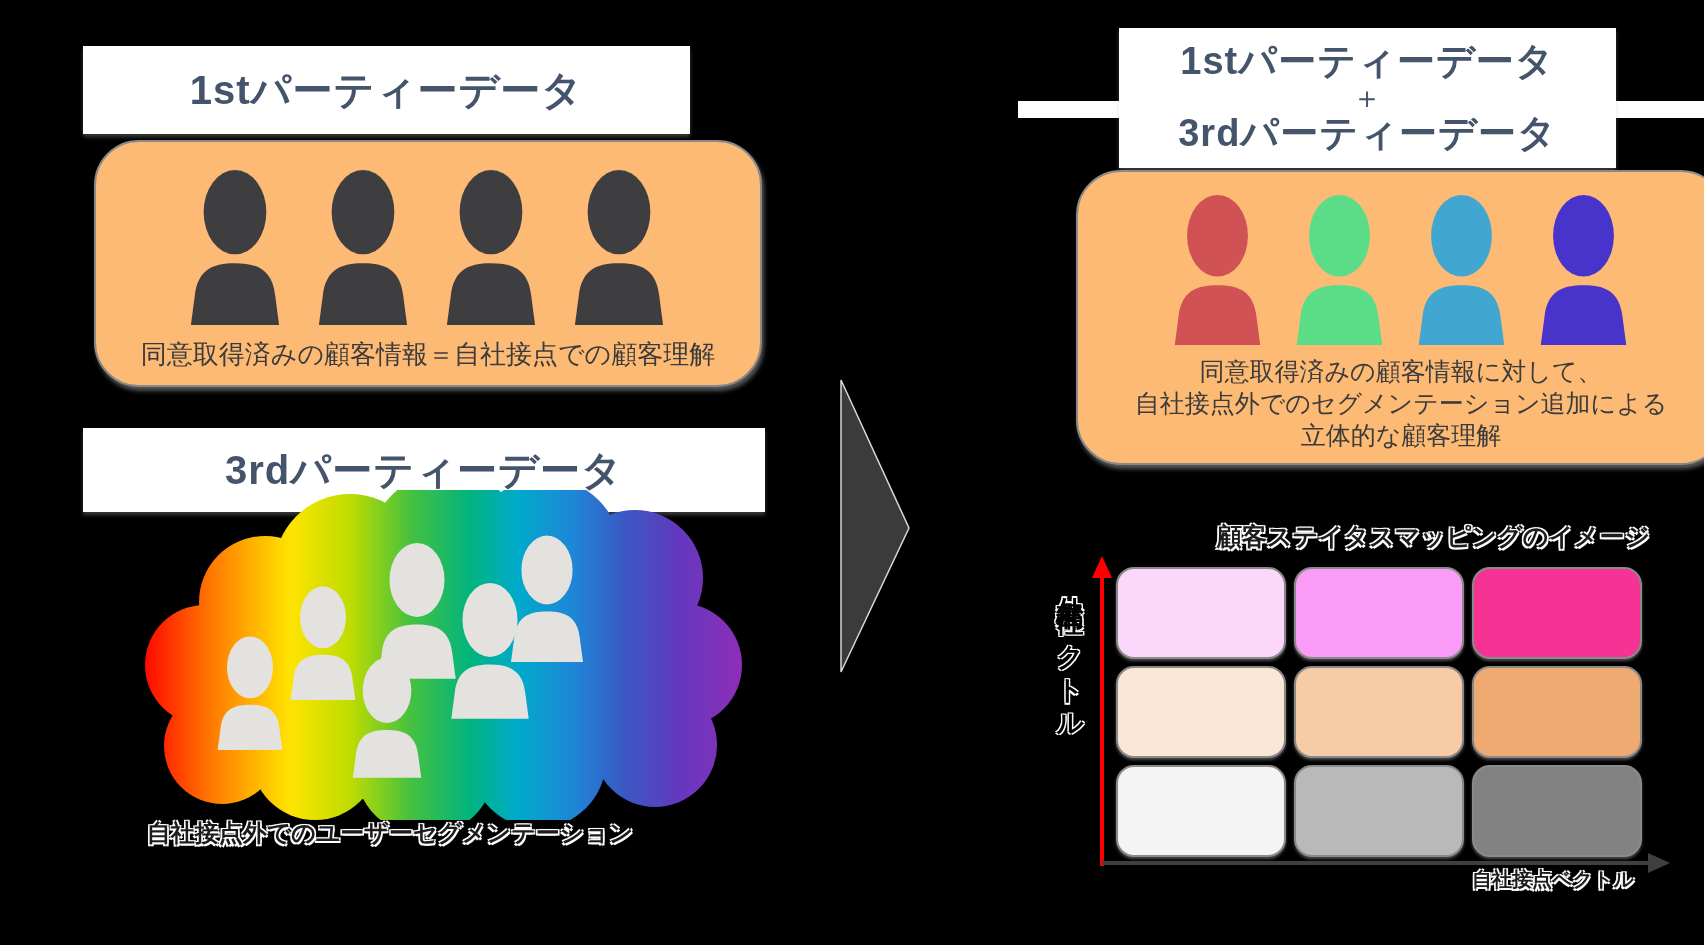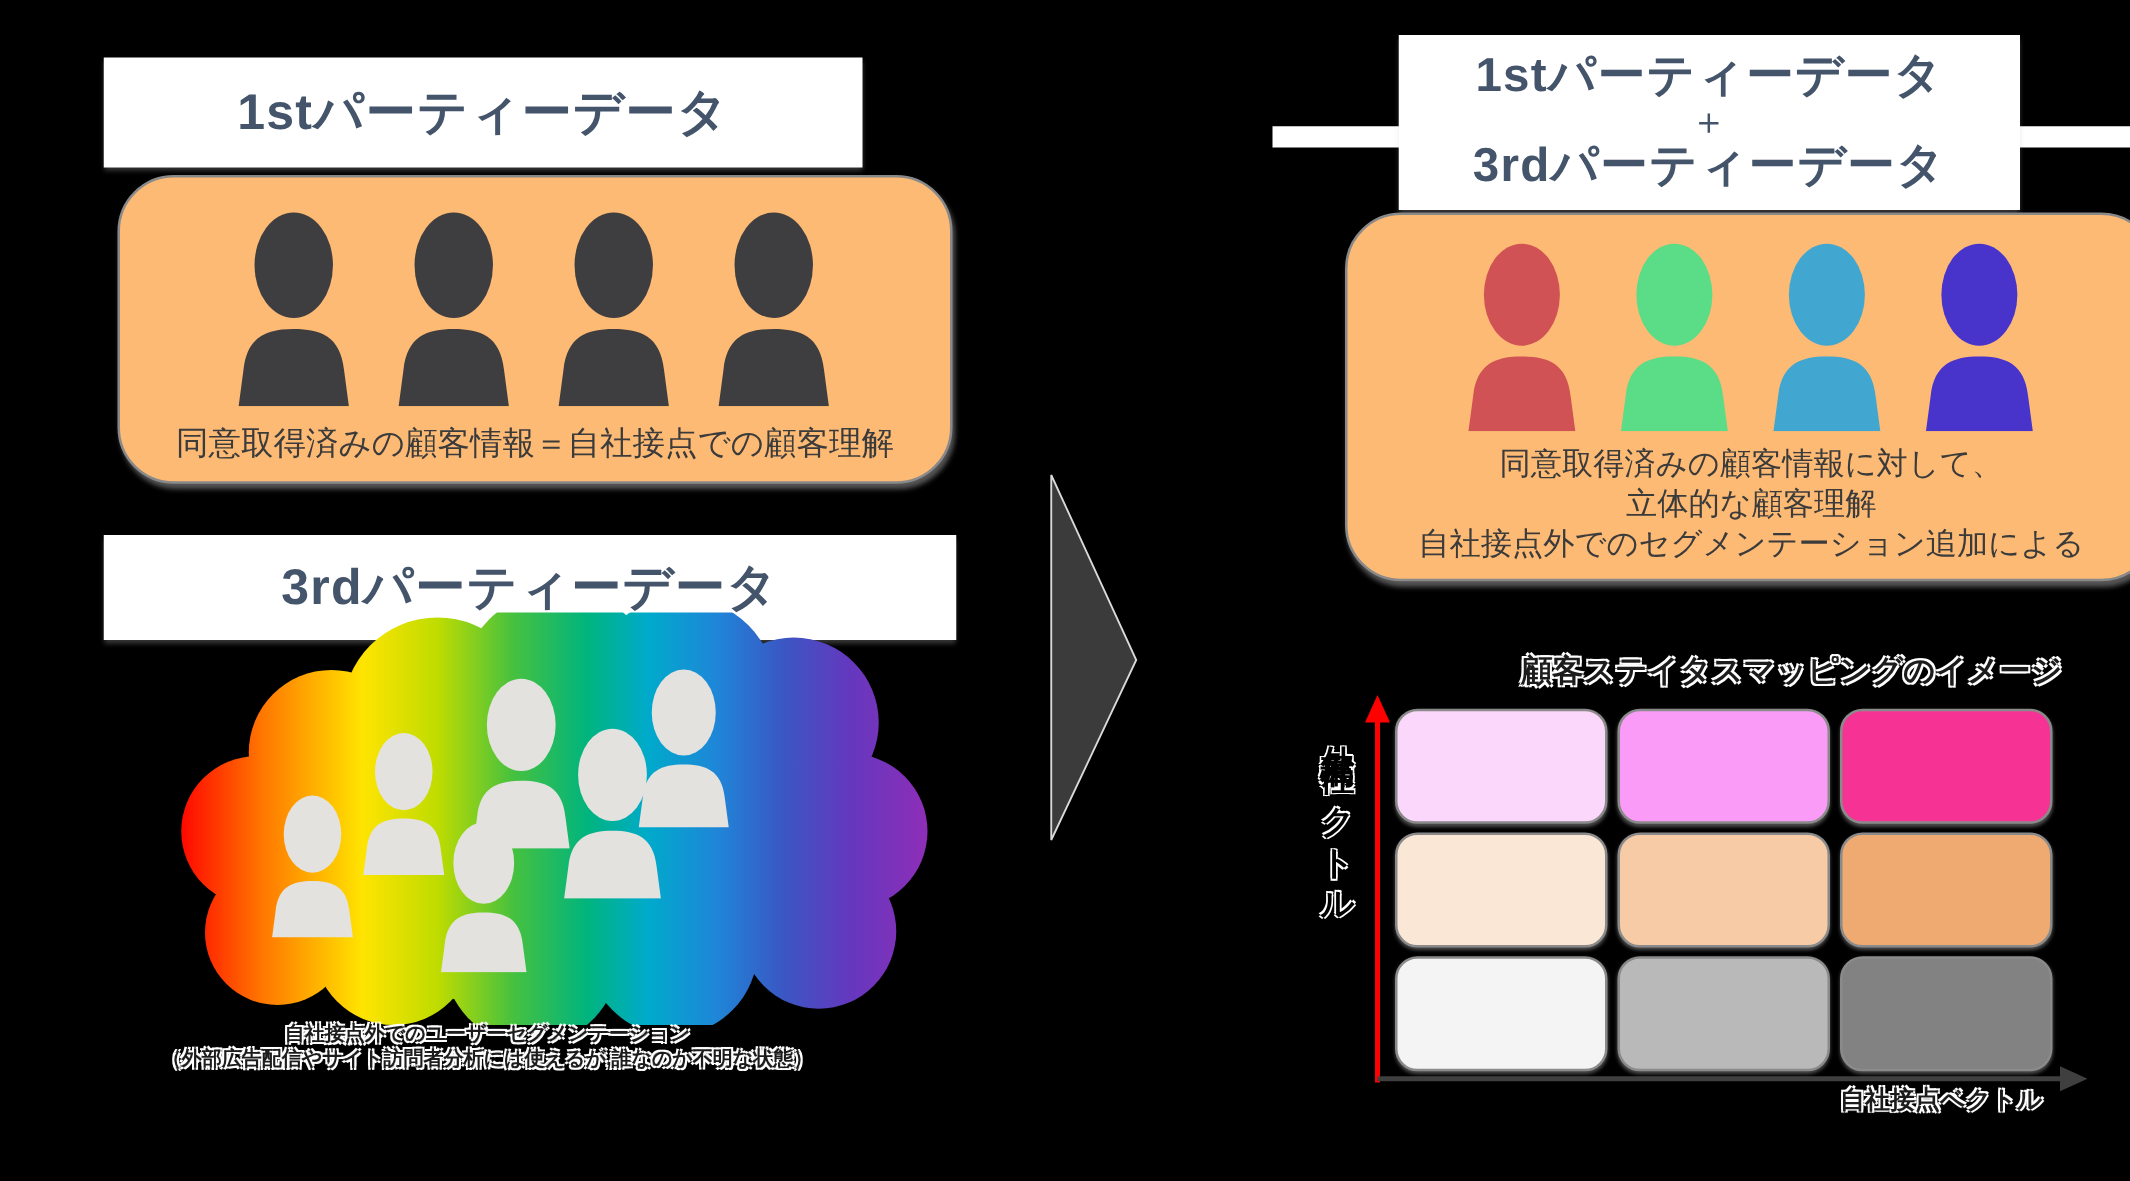--- a/index.html
+++ b/index.html
@@ -26,21 +26,21 @@
     color:#3B3B3B;font-size:26px;line-height:1.28;text-align:center;white-space:nowrap;
   }
   .outline-dark{
     color:#1C1C1C;font-weight:bold;
     text-shadow:-1.5px -1.5px 0 #FFF,1.5px -1.5px 0 #FFF,-1.5px 1.5px 0 #FFF,1.5px 1.5px 0 #FFF,0 0 2px #FFF;
   }
   .outline-red{
     font-weight:bold;
     text-shadow:-1.2px -1.2px 0 #FFF,1.2px -1.2px 0 #FFF,-1.2px 1.2px 0 #FFF,1.2px 1.2px 0 #FFF;
   }
-  .bottom-note{font-size:16px;line-height:1.22;text-align:center;white-space:nowrap;}
+  .bottom-note{font-size:24px;line-height:1.22;text-align:center;white-space:nowrap;}
   .matrix-grid{
     display:grid;grid-template-columns:170px 170px 170px;grid-template-rows:92px 92px 92px;
     column-gap:8px;row-gap:7px;
   }
   .matrix-cell{
     border:2px solid #8A8A8A;border-radius:18px;
     box-shadow:0 2px 3px rgba(140,140,140,.55);
   }
   .vtext{writing-mode:vertical-rl;text-orientation:upright;letter-spacing:4px;}
 </style>
@@ -113,21 +113,20 @@
       <use href="#person-shape" x="207" y="95" width="72" height="115" fill="#E4E2DF"></use>
       <use href="#person-shape" x="294" y="51" width="86" height="138" fill="#E4E2DF"></use>
       <use href="#person-shape" x="269" y="166" width="76" height="122" fill="#E4E2DF"></use>
       <use href="#person-shape" x="367" y="91" width="86" height="138" fill="#E4E2DF"></use>
       <use href="#person-shape" x="427" y="44" width="80" height="128" fill="#E4E2DF"></use>
     </g>
   </svg>
 
   <div class="abs bottom-note outline-dark" style="left:0;top:818px;width:780px;">
     <div>自社接点外でのユーザーセグメンテーション</div>
-    <div>（外部広告配信やサイト訪問者分析には使えるが,誰なのか不明な状態）</div>
   </div>
 
   <svg class="abs" style="left:835px;top:370px;" width="82" height="312" viewBox="0 0 82 312">
     <polygon points="6,10 74,158 6,302" fill="#3B3B3B" stroke="#D9D9D9" stroke-width="1.5"></polygon>
   </svg>
 
   <div class="abs" style="left:1018px;top:101px;width:686px;height:17px;background:#FFFFFF;"></div>
 
   <div class="abs title-box" style="left:1119px;top:28px;width:497px;height:140px;">
     <div class="big-title" style="font-size:38px;">1stパーティーデータ</div>
@@ -137,22 +136,22 @@
 
   <div class="abs gray-card" style="left:1076px;top:170px;width:650px;height:295px;padding-bottom:12px;box-sizing:border-box;">
     <svg width="470" height="158" viewBox="0 0 470 158" class="person-row">
       <use href="#person-shape" x="4" y="4" width="95" height="152" fill="#D05254"></use>
       <use href="#person-shape" x="126" y="4" width="95" height="152" fill="#5BDC86"></use>
       <use href="#person-shape" x="248" y="4" width="95" height="152" fill="#41A7D0"></use>
       <use href="#person-shape" x="370" y="4" width="95" height="152" fill="#4834CB"></use>
     </svg>
     <div class="card-caption" style="margin-top:8px;font-size:25px;">
       <div>同意取得済みの顧客情報に対して、</div>
+      <div>自社接点外でのセグメンテーション追加による</div>
       <div>立体的な顧客理解</div>
-      <div>自社接点外でのセグメンテーション追加による</div>
     </div>
   </div>
 
   <div class="abs outline-dark" style="left:1100px;top:520px;width:550px;font-size:25px;text-align:right;">顧客ステイタスマッピングのイメージ</div>
 
   <svg class="abs" style="left:1080px;top:550px;" width="610" height="340" viewBox="0 0 610 340">
     <line x1="22" y1="24" x2="22" y2="316" stroke="#FF0000" stroke-width="4"></line>
     <polygon points="22,6 12,28 32,28" fill="#FF0000"></polygon>
     <line x1="22" y1="313" x2="572" y2="313" stroke="#3F3F3F" stroke-width="4"></line>
     <polygon points="590,313 568,303 568,323" fill="#3F3F3F"></polygon>

